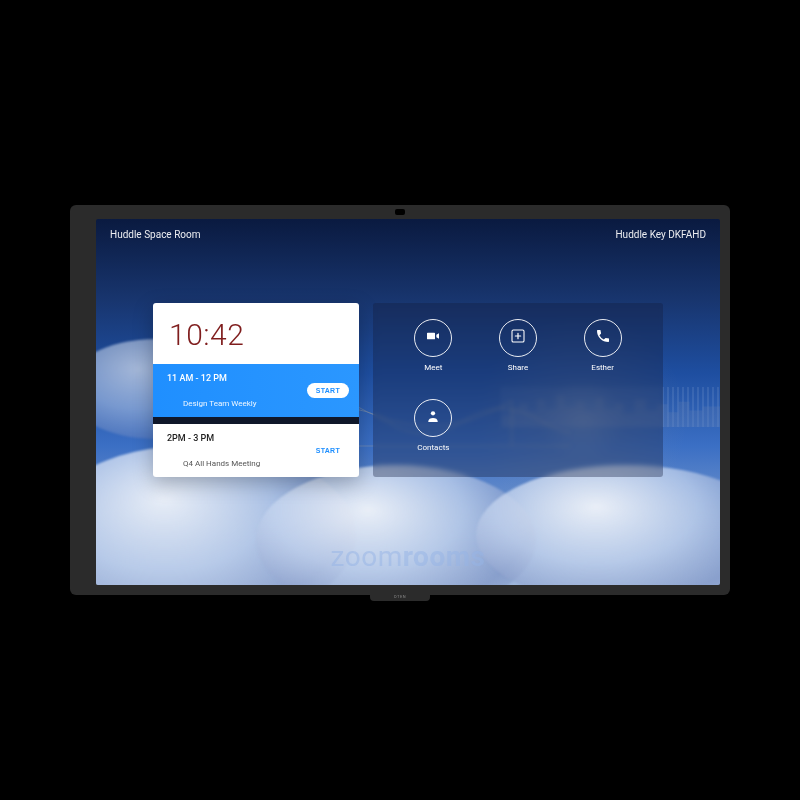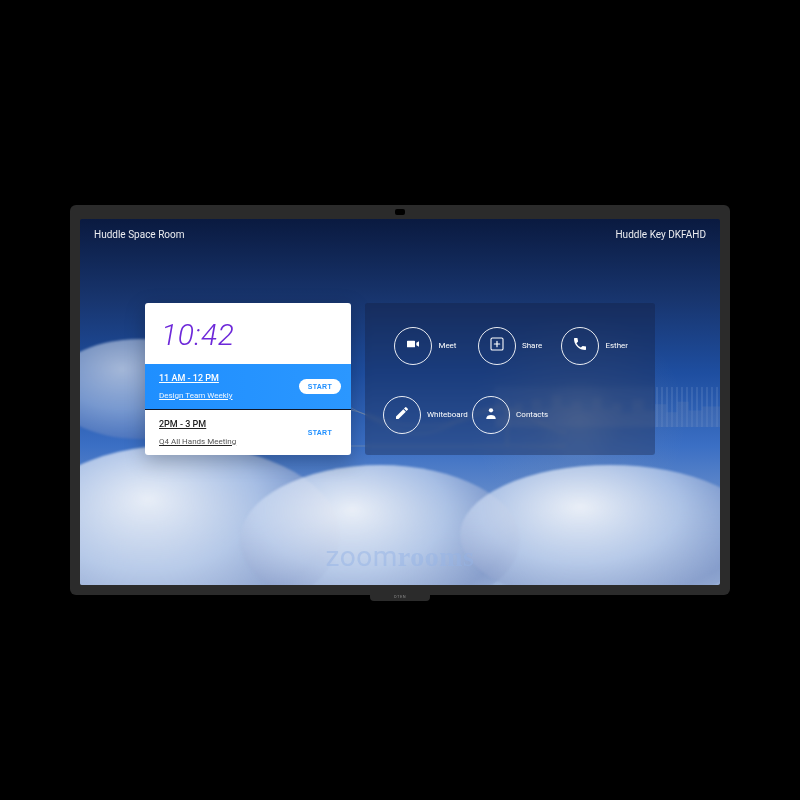--- a/index.html
+++ b/index.html
@@ -13,21 +13,21 @@
     font-family: -apple-system, BlinkMacSystemFont, "Segoe UI", Roboto, Helvetica, Arial, sans-serif;
     color: #fff;
     overflow: hidden;
   }
   .tv {
     width: 660px;
     height: 390px;
     background: #2b2b2b;
     border-radius: 6px;
     position: relative;
-    padding: 14px 10px 10px 10px;
+    padding: 14px 10px 10px 26px;
   }
   .camera {
     position: absolute;
     top: 4px; left: 50%; transform: translateX(-50%);
     width: 10px; height: 6px;
     background: #000;
     border-radius: 2px;
   }
   .chin {
     position: absolute;
@@ -110,32 +110,31 @@
     background:#fff;
     border-radius:3px;
     overflow:hidden;
     color:#222;
     box-shadow: 0 6px 20px rgba(0,0,0,.25);
   }
   .clock{
     padding:14px 16px 12px 16px;
     font-size:30px;
     font-weight:300;
-    color:#6d28d9;
+    color:#7f1d1d;
     letter-spacing:.5px;
-    font-style:italic;
   }
   .evt{
     display:flex; align-items:center; justify-content:space-between;
     padding:9px 10px 9px 14px;
-    border-top:1px solid #0f172a;
-  }
-  .evt .txt{ display:flex; flex-direction:column; gap:8px;text-decoration:underline; }
+    border-top:7px solid #0f172a;
+  }
+  .evt .txt{ display:flex; flex-direction:column; gap:16px; }
   .evt .time{ font-size:9px; font-weight:500; }
-  .evt .title{ font-size:8px; color:#555; }
+  .evt .title{ font-size:8px; color:#555;margin-left:16px; }
   .evt.active{
     background: linear-gradient(90deg,#1f8fff 0%, #2b97ff 100%);
     color:#fff; border-top:none;
   }
   .evt.active .title{ color: rgba(255,255,255,.92); }
   .startbtn{
     font-size:7px; font-weight:700;
     letter-spacing:.3px;
     padding:4px 9px;
     border-radius:10px;
@@ -154,42 +153,42 @@
     background: rgba(20,30,60,.35);
     backdrop-filter: blur(2px);
     border-radius:3px;
     padding:16px 18px 14px 18px;
     display:grid;
     grid-template-columns: repeat(3, 1fr);
     row-gap:16px;
     justify-items:center;
   }
   .act{
-    display:flex; flex-direction:row; align-items:center; gap:6px;
+    display:flex; flex-direction:column; align-items:center; gap:6px;
     cursor:pointer;
     color:#fff;
   }
   .act .circ{
     width:38px; height:38px;
     border:1.3px solid rgba(255,255,255,.9);
     border-radius:50%;
     display:flex; align-items:center; justify-content:center;
   }
   .act .lbl{ font-size:8px; }
   .act svg{ width:16px; height:16px; fill:#fff; }
   .watermark{
     position:absolute;
     left:0; right:0; bottom:12px;
     text-align:center;
     font-size:28px;
     font-weight:400;
     letter-spacing:.5px;
     color: rgba(150,180,230,.5);
   }
-  .watermark b{ font-weight:700;font-family:Liberation Serif, serif; }
+  .watermark b{ font-weight:700; }
 </style>
 </head>
 <body>
 
 <div class="tv">
   <div class="camera"></div>
   <div class="chin">DTEN</div>
 
   <div class="screen">
     <div class="skyline"></div>
@@ -269,30 +268,20 @@
                   <path d="M6.6 10.8a15 15 0 0 0 6.6 6.6l2.2-2.2a1 1 0 0 1 1-.25 11.4 11.4 0 0 0 3.6.58 1 1 0 0 1 1 1V20a1 1 0 0 1-1 1A17 17 0 0 1 3 4a1 1 0 0 1 1-1h3.5a1 1 0 0 1 1 1 11.4 11.4 0 0 0 .58 3.6 1 1 0 0 1-.25 1z"></path>
                 </svg>
           </span>
             </div>
           <div class="lbl">Esther</div>
         </div>
         <div class="act">
           <div class="circ">
               <span>
             <svg viewBox="0 0 24 24">
-                  <path d="M3 17.25V21h3.75L17.8 9.94l-3.75-3.75L3 17.25zM20.7 7.04a1 1 0 0 0 0-1.41l-2.34-2.34a1 1 0 0 0-1.41 0L15 5.24l3.75 3.75 1.95-1.95z"></path>
-                </svg>
-          </span>
-            </div>
-          <div class="lbl">Whiteboard</div>
-        </div>
-        <div class="act">
-          <div class="circ">
-              <span>
-            <svg viewBox="0 0 24 24">
                   <circle cx="12" cy="8" r="3.2"></circle>
                   <path d="M5 20c0-3.3 3.1-5 7-5s7 1.7 7 5v1H5z"></path>
                 </svg>
           </span>
             </div>
           <div class="lbl">Contacts</div>
         </div>
       </div>
     </div>
 

